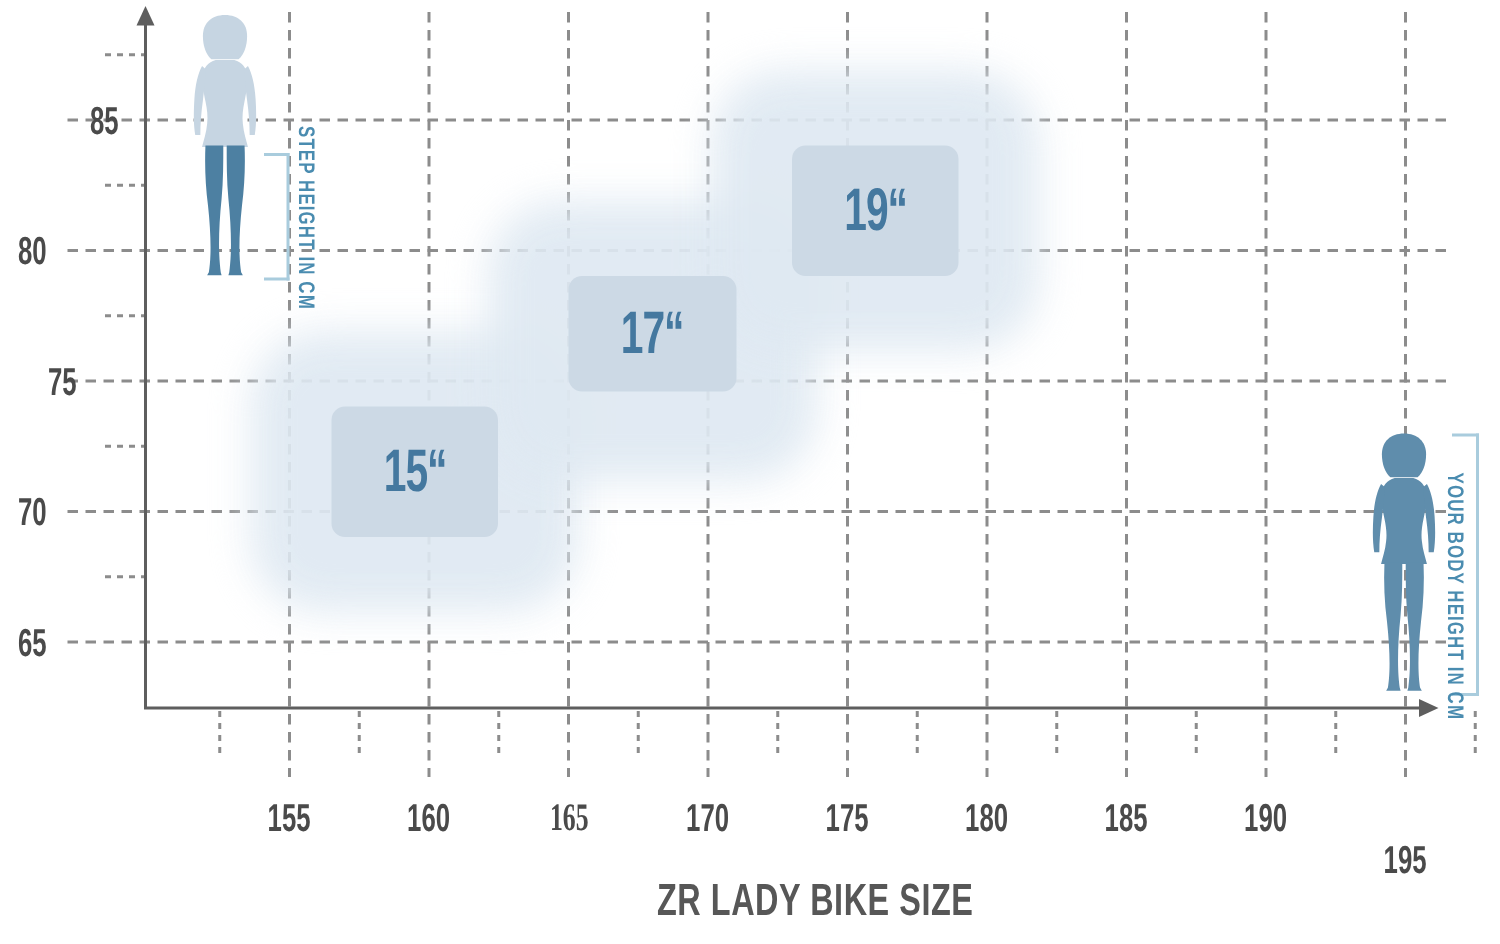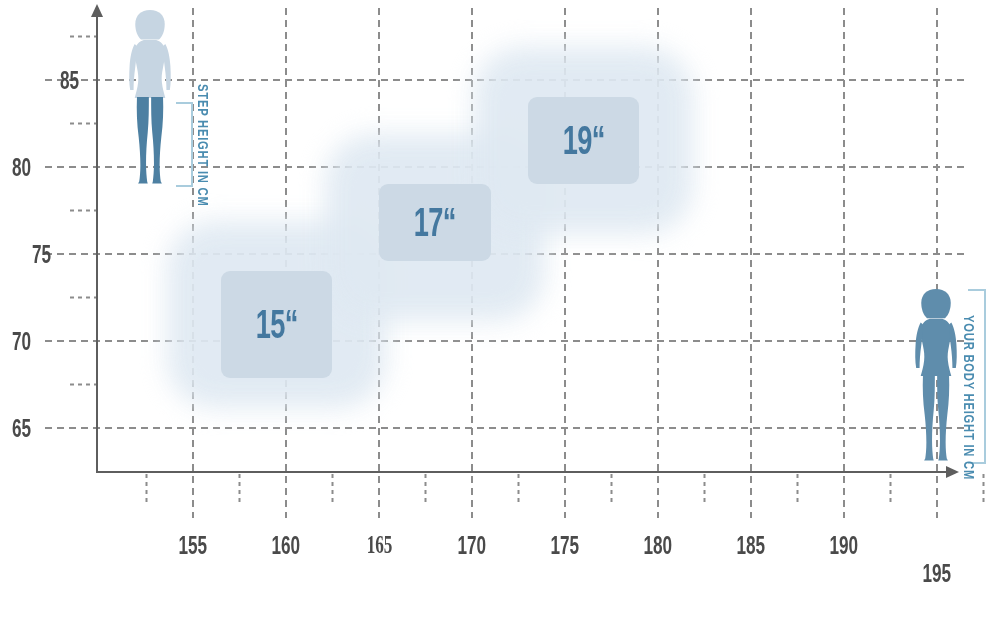--- a/index.html
+++ b/index.html
@@ -95,21 +95,21 @@
       <polygon points="97,4 91,17 103,17" class="axis-arrow"></polygon>
       <polygon points="959,472 946,466 946,478" class="axis-arrow"></polygon>
     </svg>
 
   <div id="halo-layer">
       <div class="halo" style="left: 166.9px; top: 221.4px; width: 219.6px; height: 187px;"></div>
       <div class="halo" style="left: 325px; top: 134.4px; width: 219.6px; height: 187px;"></div>
       <div class="halo" style="left: 473.8px; top: 47.4px; width: 219.6px; height: 187px;"></div>
     </div>
   <div id="box-layer">
-      <div class="size-box" style="left: 220.9px; top: 271.4px; width: 111.6px; height: 107px; text-align: right;">
+      <div class="size-box" style="left: 220.9px; top: 271.4px; width: 111.6px; height: 87px; text-align: right;">
         <span>15“</span>
       </div>
       <div class="size-box" style="left: 379px; top: 184.4px; width: 111.6px; height: 77px;">
         <span>17“</span>
       </div>
       <div class="size-box" style="left: 527.8px; top: 97.4px; width: 111.6px; height: 87px; justify-content: center;">
         <span>19“</span>
       </div>
     </div>
 
@@ -149,13 +149,16 @@
       <div class="xtick" style="left: 716px; top: 530px; width: 70px;"><span>185</span></div>
       <div class="xtick" style="left: 809px; top: 530px; width: 70px;"><span>190</span></div>
       <div class="xtick" style="left: 902px; top: 530px; width: 70px; margin-top: 28px;"><span>195</span></div>
       <div class="ytick" style="left: 1px; top: 413px; width: 40px;"><span>65</span></div>
       <div class="ytick" style="left: 1px; top: 326px; width: 40px;"><span>70</span></div>
       <div class="ytick" style="left: 1px; top: 239px; width: 40px; margin-left: 20px;"><span>75</span></div>
       <div class="ytick" style="left: 1px; top: 152px; width: 40px;"><span>80</span></div>
       <div class="ytick" style="left: 1px; top: 65px; width: 40px; margin-left: 48px;"><span>85</span></div>
     </div>
 
+  <div class="chart-title">
+    <span>ZR LADY BIKE SIZE</span>
+  </div>
 </div>
 
 </body></html>

